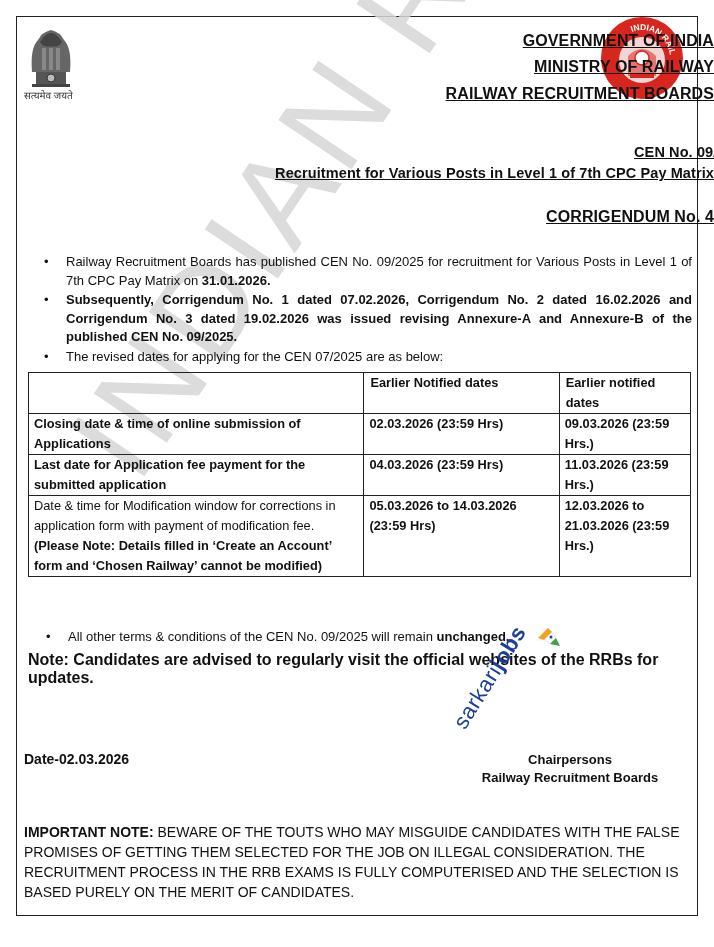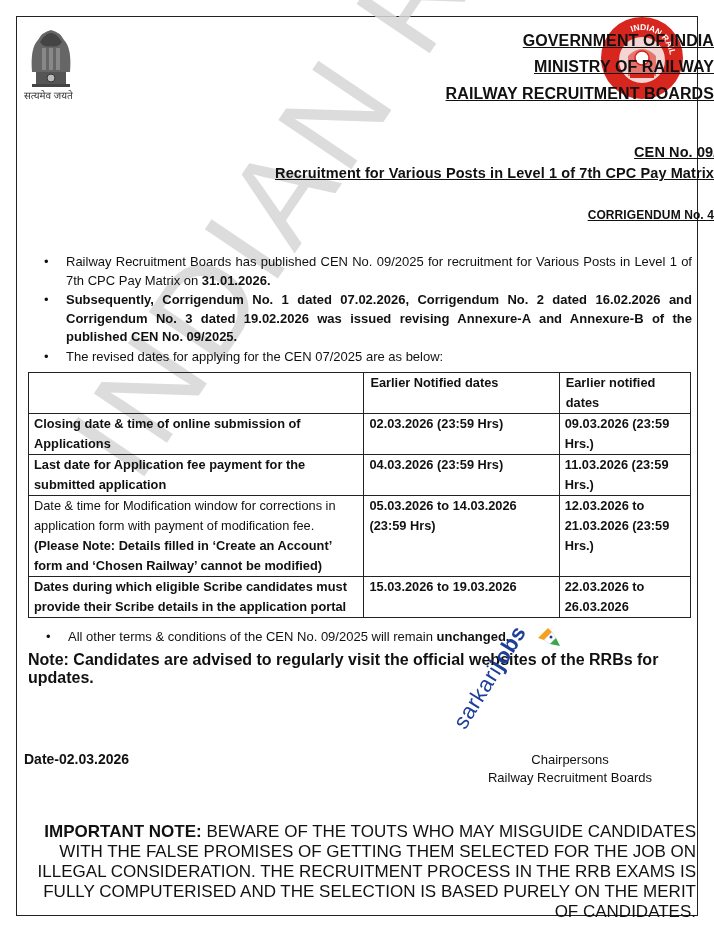--- a/index.html
+++ b/index.html
@@ -13,43 +13,43 @@
                z-index: 0; pointer-events: none; }
   .watermark span { color: #d6d6d6; opacity: 0.85; }
   .emblem { position: absolute; left: 22px; top: 18px; width: 58px; height: 82px; z-index: 2; }
   .emblem-caption { position: absolute; left: 24px; top: 88px; font-size: 10px; color: #333; z-index: 2; }
   .rail-logo { position: absolute; left: 600px; top: 16px; width: 84px; height: 84px; z-index: 2; }
   .hdr { position: absolute; left: 0; width: 714px; text-align: right; font-weight: 700;
          font-size: 16px; text-decoration: underline; z-index: 2; letter-spacing: 0.1px; }
   .h1 { top: 32px; } .h2 { top: 58px; } .h3 { top: 85px; }
   .cen { top: 144px; font-size: 14.5px; padding-left: 36px; }
   .sub { top: 165px; font-size: 14.5px; }
-  .corr { top: 208px; font-size: 12px; }
+  .corr { top: 208px; font-size: 16px; }
   .bullets { position: absolute; left: 44px; top: 253px; width: 648px; z-index: 2;
              font-size: 13px; line-height: 18.5px; margin: 0; padding: 0; list-style: none; }
   .bullets li { position: relative; padding-left: 22px; text-align: justify; margin-bottom: 1px; }
   .bullets li::before { content: "\2022"; position: absolute; left: 0; top: 0; font-size: 13px; }
   .b { font-weight: 700; margin-top: 32px; }
   table.dates { position: absolute; left: 28px; top: 372px; width: 663px; border-collapse: collapse;
                 z-index: 2; font-size: 12.8px; line-height: 20px; }
   table.dates td, table.dates th { border: 1.2px solid #222; vertical-align: top; padding: 0 5px;
                                     text-align: left; }
   table.dates th { font-weight: 700; font-size: 12.8px; padding: 0 6px; }
   .c1 { width: 330px; } .c2 { width: 186px; } .c3 { width: 120px; }
   .bold { font-weight: 700; }
   .justify { text-align: justify; }
   .bullet2 { position: absolute; left: 44px; top: 629px; z-index: 2; font-size: 13px; }
   .bullet2::before { content: "\2022"; position: absolute; left: 2px; }
   .bullet2 span.t { padding-left: 24px; }
   .note { position: absolute; left: 28px; top: 651px; font-size: 16px; font-weight: 700; z-index: 2; }
   .date-line { position: absolute; left: 24px; top: 751px; font-size: 14px; font-weight: 700; z-index: 2; }
   .sign { position: absolute; left: 470px; top: 751px; width: 200px; text-align: center;
-          font-size: 13px; font-weight: 400; line-height: 18px; z-index: 2; }
-  .important { position: absolute; left: 24px; top: 822px; width: 672px; font-size: 17px;
-               line-height: 20px; z-index: 2; text-align: right; }
+          font-size: 13px; font-weight: 700; line-height: 18px; z-index: 2; }
+  .important { position: absolute; left: 24px; top: 822px; width: 672px; font-size: 14px;
+               line-height: 20px; z-index: 2; }
   .stamp { position: absolute; left: 448px; top: 620px; width: 120px; height: 140px; z-index: 3; }
   .stamp-text { position: absolute; left: 0px; top: 100px; transform: rotate(-58deg);
                 transform-origin: left top; font-size: 22px; color: #1d3f9a; white-space: nowrap;
                 letter-spacing: 0.5px; }
   .stamp-text b { font-weight: 700; }
 </style>
 </head>
 <body>
 
 <div class="page-frame"></div>
@@ -121,25 +121,20 @@
     <td class="bold">11.03.2026 (23:59 Hrs.)</td>
   </tr>
   <tr>
     <td class="justify">
       <span>Date &amp; time for Modification window for corrections in application form with payment of modification fee.</span>
       <span class="bold">(Please Note: Details filled in ‘Create an Account’ form and ‘Chosen Railway’ cannot be modified)</span>
     </td>
     <td class="bold">05.03.2026 to 14.03.2026 (23:59 Hrs)</td>
     <td class="bold">12.03.2026 to 21.03.2026 (23:59 Hrs.)</td>
   </tr>
-  <tr>
-    <td class="bold">Dates during which eligible Scribe candidates must provide their Scribe details in the application portal</td>
-    <td class="bold">15.03.2026 to 19.03.2026</td>
-    <td class="bold">22.03.2026 to 26.03.2026</td>
-  </tr>
 </tbody>
   </table>
 
 <div class="bullet2">
   <span class="t">All other terms &amp; conditions of the CEN No. 09/2025 will remain </span><span class="b">unchanged.</span>
 </div>
 
 <div class="note">Note: Candidates are advised to regularly visit the official websites of the RRBs for updates.</div>
 
 <div class="stamp">

